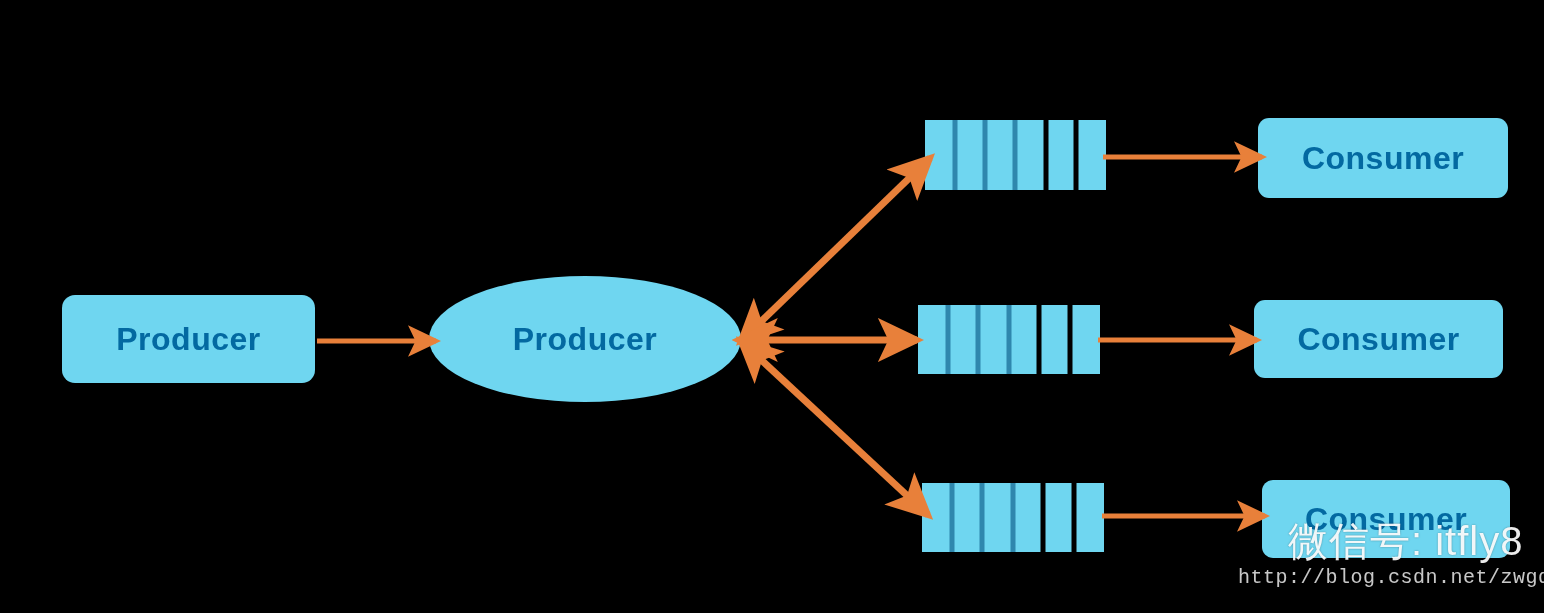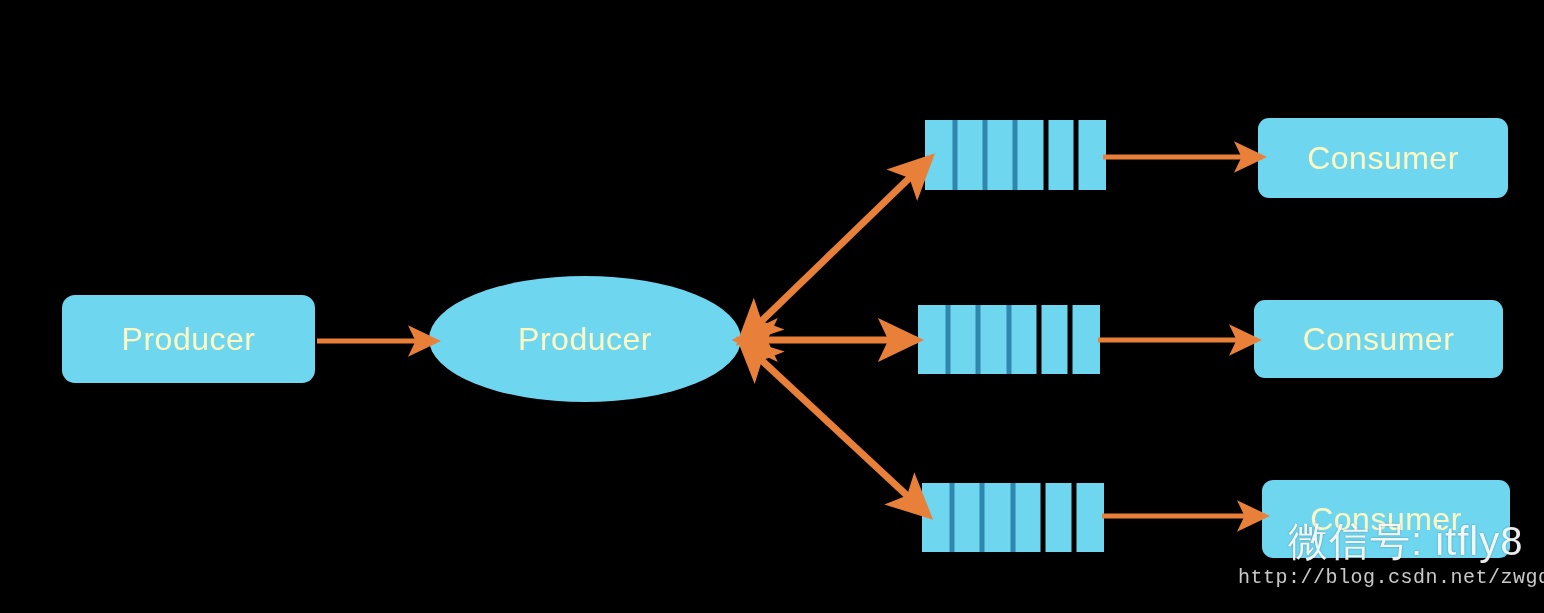--- a/index.html
+++ b/index.html
@@ -7,23 +7,23 @@
   body{
     font-family:"Liberation Sans", sans-serif;
     width:1544px;height:613px;overflow:hidden;position:relative;
   }
   #stage{position:relative;width:1544px;height:613px;background:#000;}
   #stage svg{position:absolute;top:0;left:0;width:1544px;height:613px;}
 
   .node-label{
     position:absolute;
     display:flex;align-items:center;justify-content:center;
-    color:#fef9c3;
+    color:#0369a1;
     font-family:"Liberation Sans", sans-serif;
-    font-weight:400;
+    font-weight:700;
     letter-spacing:0.5px;
     pointer-events:none;
     white-space:nowrap;
   }
 
   
   #watermark{
     position:absolute;
     left:1196px; top:500px;
     width:348px; height:113px;

